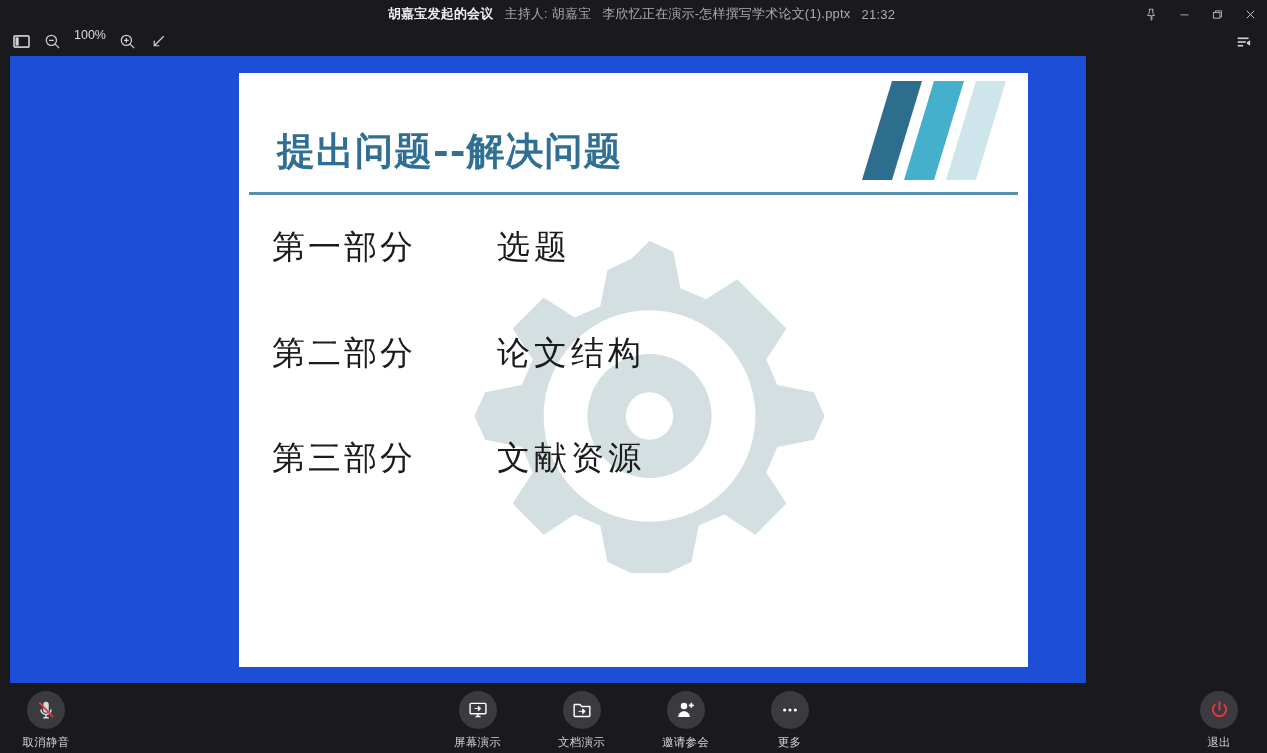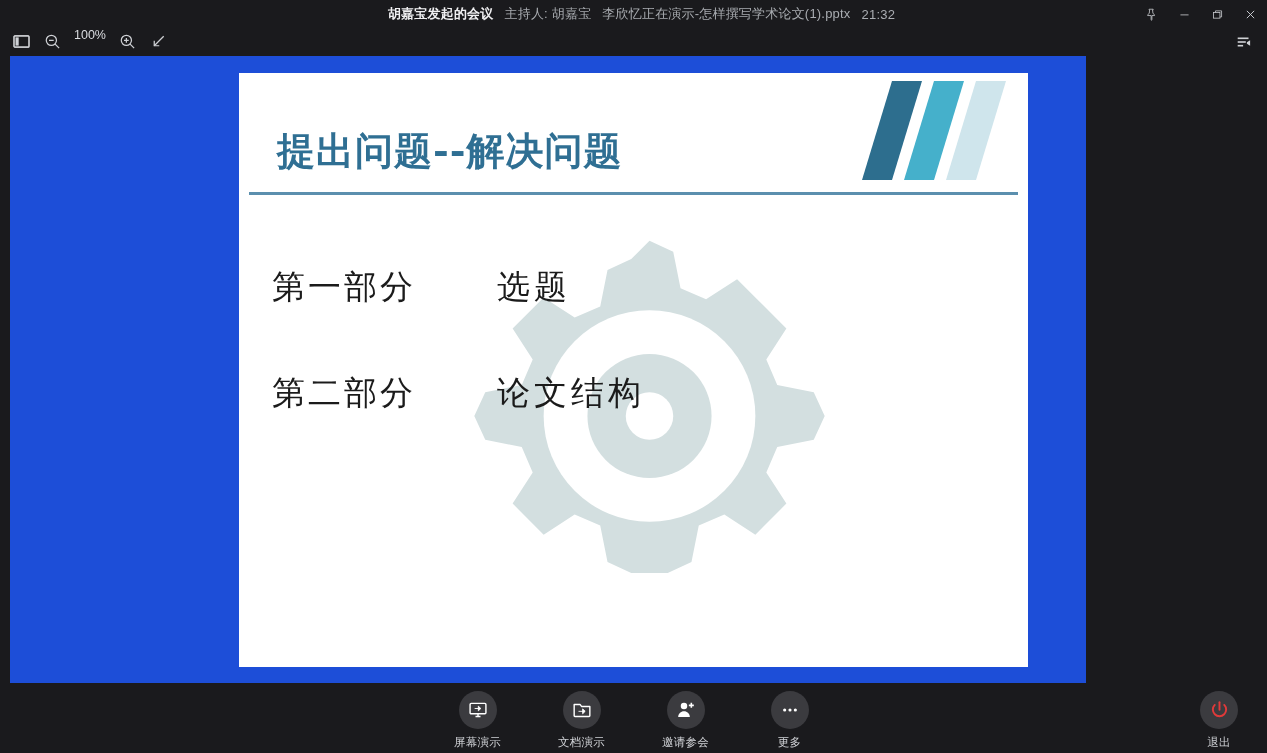--- a/index.html
+++ b/index.html
@@ -83,21 +83,21 @@
     position: absolute; left: 10px; top: 119px; width: 769px; height: 3px;
     background: #5b8fae;
   }
   .stripes { position: absolute; right: 14px; top: 8px; width: 176px; height: 99px; }
 
   .gear-wm {
     position: absolute; left: 228px; top: 153px; width: 365px; height: 380px;
     opacity: 1;
   }
 
-  .body-rows { position: absolute; left: 0; top: 0; width: 100%; height: 100%; margin-top: 40px; }
+  .body-rows { position: absolute; left: 0; top: 0; width: 100%; height: 100%; }
   .body-row {
     position: absolute; left: 33px; width: 720px;
     font-family: "DejaVu Serif", "Liberation Serif", serif;
     color: #1b1b1b; font-size: 33px; white-space: nowrap;
   }
   .body-row .part { display: inline-block; width: 225px; letter-spacing: 3px; }
   .body-row .topic { display: inline-block; letter-spacing: 4px; }
   .row0 { top: 152px; }
   .row1 { top: 258px; }
   .row2 { top: 363px; }
@@ -240,28 +240,42 @@
           <circle cx="100" cy="100" r="13" fill="#ffffff"></circle>
         </svg>
 
         <div class="body-rows">
           <div class="body-row row0">
             <span class="part">第一部分</span><span class="topic">选题</span>
           </div>
           <div class="body-row row1">
             <span class="part">第二部分</span><span class="topic">论文结构</span>
           </div>
+          <div class="body-row row2">
+            <span class="part">第三部分</span><span class="topic">文献资源</span>
+          </div>
         </div>
 
       </div>
     </div>
   </div>
 
   <div class="bottombar">
 
+    <div class="bb-item bb-mute">
+      <div class="bb-circle">
+        <svg width="22" height="22" viewBox="0 0 24 24">
+          <path d="M12 3a3 3 0 0 1 3 3v6a3 3 0 0 1-6 0V6a3 3 0 0 1 3-3z" fill="#d8dade"></path>
+          <path d="M6.5 11.4a5.5 5.5 0 0 0 11 0" fill="none" stroke="#d8dade" stroke-width="1.7"></path>
+          <path d="M12 17v3.2M9 20.4h6" stroke="#d8dade" stroke-width="1.7" fill="none"></path>
+          <path d="M4.6 3.6L19.6 19.6" stroke="#e03a3a" stroke-width="2.1" fill="none"></path>
+        </svg>
+      </div>
+      <div class="bb-label">取消静音</div>
+    </div>
 
     <div class="bb-center">
 
       <div class="bb-item">
         <div class="bb-circle">
           <svg width="20" height="20" viewBox="0 0 24 24">
             <rect x="2.5" y="4" width="19" height="12.5" rx="1.3" fill="none" stroke="#ffffff" stroke-width="1.7"></rect>
             <path d="M9 19.8h6M12 16.5v3.3" stroke="#ffffff" stroke-width="1.7" fill="none"></path>
             <path d="M8 10.2h6.6M12.4 7.4l3 2.8-3 2.8z" fill="#ffffff" stroke="#ffffff" stroke-width="1.1" stroke-linejoin="round"></path>
           </svg>

